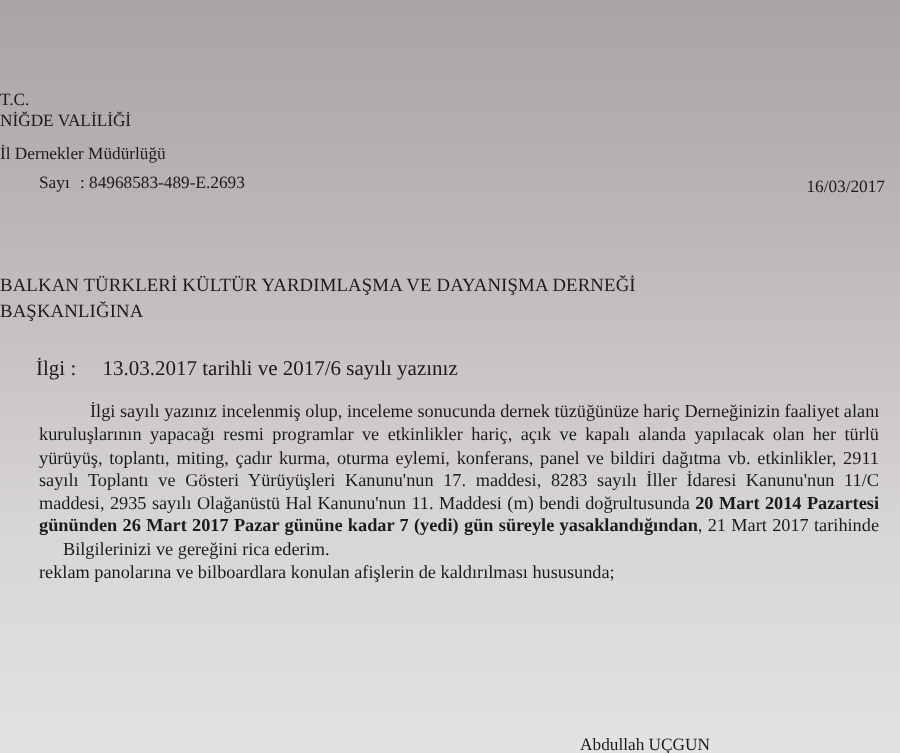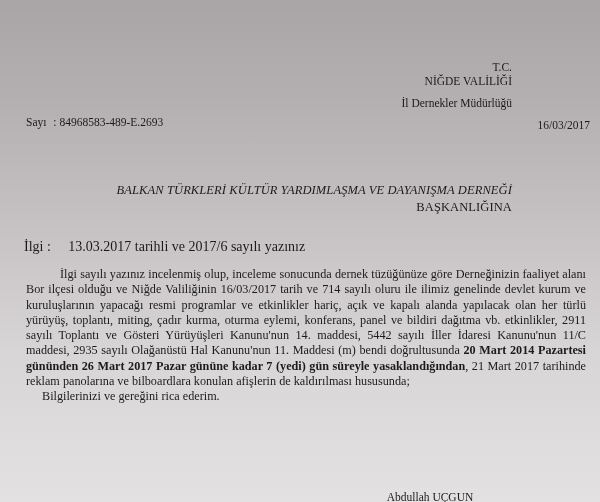--- a/index.html
+++ b/index.html
@@ -5,21 +5,21 @@
   html, body { margin: 0; padding: 0; }
   body {
     width: 600px; height: 502px; overflow: hidden;
     background: linear-gradient(180deg, #a9a4a5 0%, #b4afb0 20%, #c6c2c3 45%, #d8d5d6 70%, #e4e1e2 100%);
     font-family: "Liberation Serif", "DejaVu Serif", serif;
     color: #1c1a1b;
     position: relative;
   }
   .page { position: absolute; inset: 0; }
   .abs { position: absolute; white-space: nowrap; }
-  .center { left: 0; width: 512px; text-align: right; }
+  .center { left: 0; width: 512px; text-align: left; }
   .hdr { font-size: 11.5px; line-height: 14px; }
   .meta { font-size: 11.5px; line-height: 14px; }
   .addr { font-size: 12.5px; line-height: 17px; letter-spacing: 0.1px; }
   .body-text {
     position: absolute; left: 26px; top: 267px; width: 560px;
     font-size: 12.2px; line-height: 15.3px; text-align: justify;
   }
   .body-line { display: block; text-align: justify; text-align-last: justify; white-space: nowrap; height: 15.3px; }
   .body-line.last { text-align-last: left; }
   .indent { padding-left: 34px; }
@@ -34,38 +34,37 @@
   <div class="abs center hdr" style="top:60px;">T.C.</div>
   <div class="abs center hdr" style="top:74px;">NİĞDE VALİLİĞİ</div>
   <div class="abs center hdr" style="top:96px;">İl Dernekler Müdürlüğü</div>
 
   <div class="abs meta" style="left:26px; top:115px;">
     <span>Sayı</span>
     <span style="margin-left:4px;margin-top:32px;">: 84968583-489-E.2693</span>
   </div>
   <div class="abs meta" style="right:10px; top:118px;">16/03/2017</div>
 
-  <div class="abs center addr" style="top:182px;font-style:italic;">BALKAN TÜRKLERİ KÜLTÜR YARDIMLAŞMA VE DAYANIŞMA DERNEĞİ</div>
+  <div class="abs center addr" style="top:182px;">BALKAN TÜRKLERİ KÜLTÜR YARDIMLAŞMA VE DAYANIŞMA DERNEĞİ</div>
   <div class="abs center addr" style="top:199px;">BAŞKANLIĞINA</div>
 
   <div class="abs meta" style="left:24px; top:240px; font-size:14px;">
     <span>İlgi :</span>
     <span style="margin-left:14px;">13.03.2017 tarihli ve 2017/6 sayılı yazınız</span>
   </div>
 
   <div class="body-text">
-    <span class="body-line indent">İlgi sayılı yazınız incelenmiş olup, inceleme sonucunda dernek tüzüğünüze göre Derneğinizin faaliyet alanı</span>
-    <span class="body-line">Bor ilçesi olduğu ve Niğde Valiliğinin 16/03/2017 tarih ve 714 sayılı oluru ile ilimiz genelinde devlet kurum ve</span>
+    <span class="body-line indent">İlgi sayılı yazınız incelenmiş olup, inceleme sonucunda dernek tüzüğünüze hariç Derneğinizin faaliyet alanı</span>
     <span class="body-line">kuruluşlarının yapacağı resmi programlar ve etkinlikler hariç, açık ve kapalı alanda yapılacak olan her türlü</span>
     <span class="body-line">yürüyüş, toplantı, miting, çadır kurma, oturma eylemi, konferans, panel ve bildiri dağıtma vb. etkinlikler, 2911</span>
-    <span class="body-line">sayılı Toplantı ve Gösteri Yürüyüşleri Kanunu'nun 14. maddesi, 5442 sayılı İller İdaresi Kanunu'nun 11/C</span>
+    <span class="body-line">sayılı Toplantı ve Gösteri Yürüyüşleri Kanunu'nun 17. maddesi, 8283 sayılı İller İdaresi Kanunu'nun 11/C</span>
     <span class="body-line"><span>maddesi, 2935 sayılı Olağanüstü Hal Kanunu'nun 11. Maddesi (m) bendi doğrultusunda </span><b>20 Mart 2014 Pazartesi</b></span>
     <span class="body-line"><b>gününden 26 Mart 2017 Pazar gününe kadar 7 (yedi) gün süreyle yasaklandığından</b><span>, 21 Mart 2017 tarihinde</span></span>
+    <span class="body-line last" style="padding-left:16px;">Bilgilerinizi ve gereğini rica ederim.</span>
     <span class="body-line last">reklam panolarına ve bilboardlara konulan afişlerin de kaldırılması hususunda;</span>
-    <span class="body-line last" style="padding-left:16px;">Bilgilerinizi ve gereğini rica ederim.</span>
   </div>
 
   <div class="abs sig" style="left:370px; width:120px; top:447px;">
     <div>Abdullah UÇGUN</div>
     <div>Vali a.</div>
   </div>
 
 </div>
 
 </body></html>

